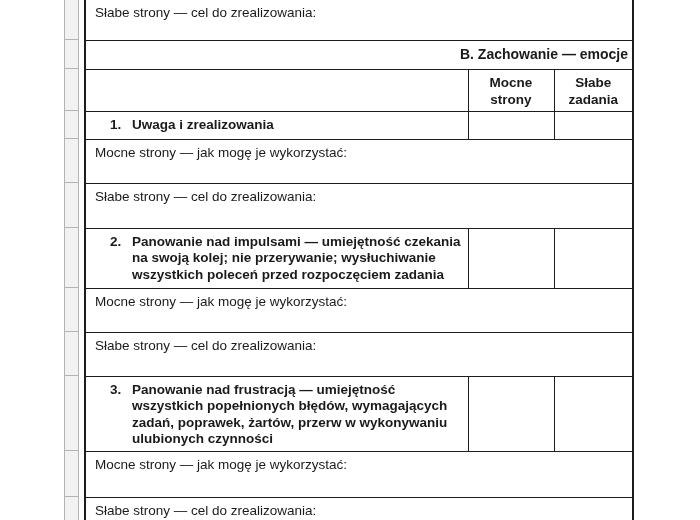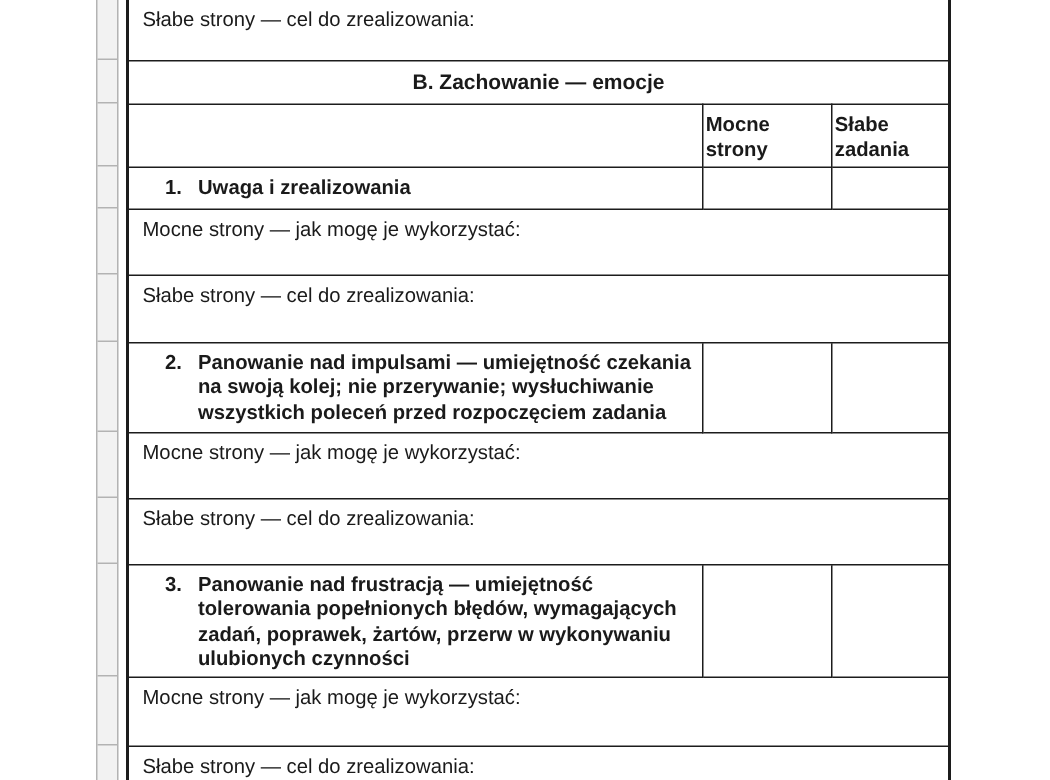--- a/index.html
+++ b/index.html
@@ -26,25 +26,25 @@
     border-collapse:collapse;table-layout:fixed;
     border:2px solid #1c1c1c;
   }
   .tbl td{
     border:1.5px solid #1c1c1c;vertical-align:top;
     padding:5px 8px 0 9px;font-size:13.5px;line-height:16.5px;
     overflow:hidden;
   }
   td.padA{padding-top:9px;}
   td.section{
-    text-align:center;vertical-align:middle;font-weight:bold;
+    text-align:right;vertical-align:middle;font-weight:bold;
     padding:0 4px;font-size:14px;
   }
   td.colhead{
-    text-align:left;font-weight:bold;
+    text-align:center;font-weight:bold;
     padding:4px 2px 0 2px;line-height:17px;font-size:13.5px;
   }
   td.itemcell{padding:5px 4px 0 0;font-weight:bold;}
   .itemflex{display:flex;}
   .num{flex:0 0 22px;margin-left:24px;}
   .itxt{max-width:330px;}
   td.scorecell{padding:0;}
 </style>
 </head>
 <body>
@@ -123,21 +123,21 @@
     </tr>
 
     <tr class="r8">
       <td colspan="3">Słabe strony — cel do zrealizowania:</td>
     </tr>
 
     <tr class="r9">
       <td class="itemcell">
         <div class="itemflex">
           <span class="num">3.</span>
-          <span class="itxt">Panowanie nad frustracją — umiejętność tolerowania popełnionych błędów, wymagających zadań, poprawek, żartów, przerw w wykonywaniu ulubionych czynności</span>
+          <span class="itxt">Panowanie nad frustracją — umiejętność wszystkich popełnionych błędów, wymagających zadań, poprawek, żartów, przerw w wykonywaniu ulubionych czynności</span>
         </div>
       </td>
       <td class="scorecell"></td>
       <td class="scorecell"></td>
     </tr>
 
     <tr class="r10">
       <td colspan="3">Mocne strony — jak mogę je wykorzystać:</td>
     </tr>
 

